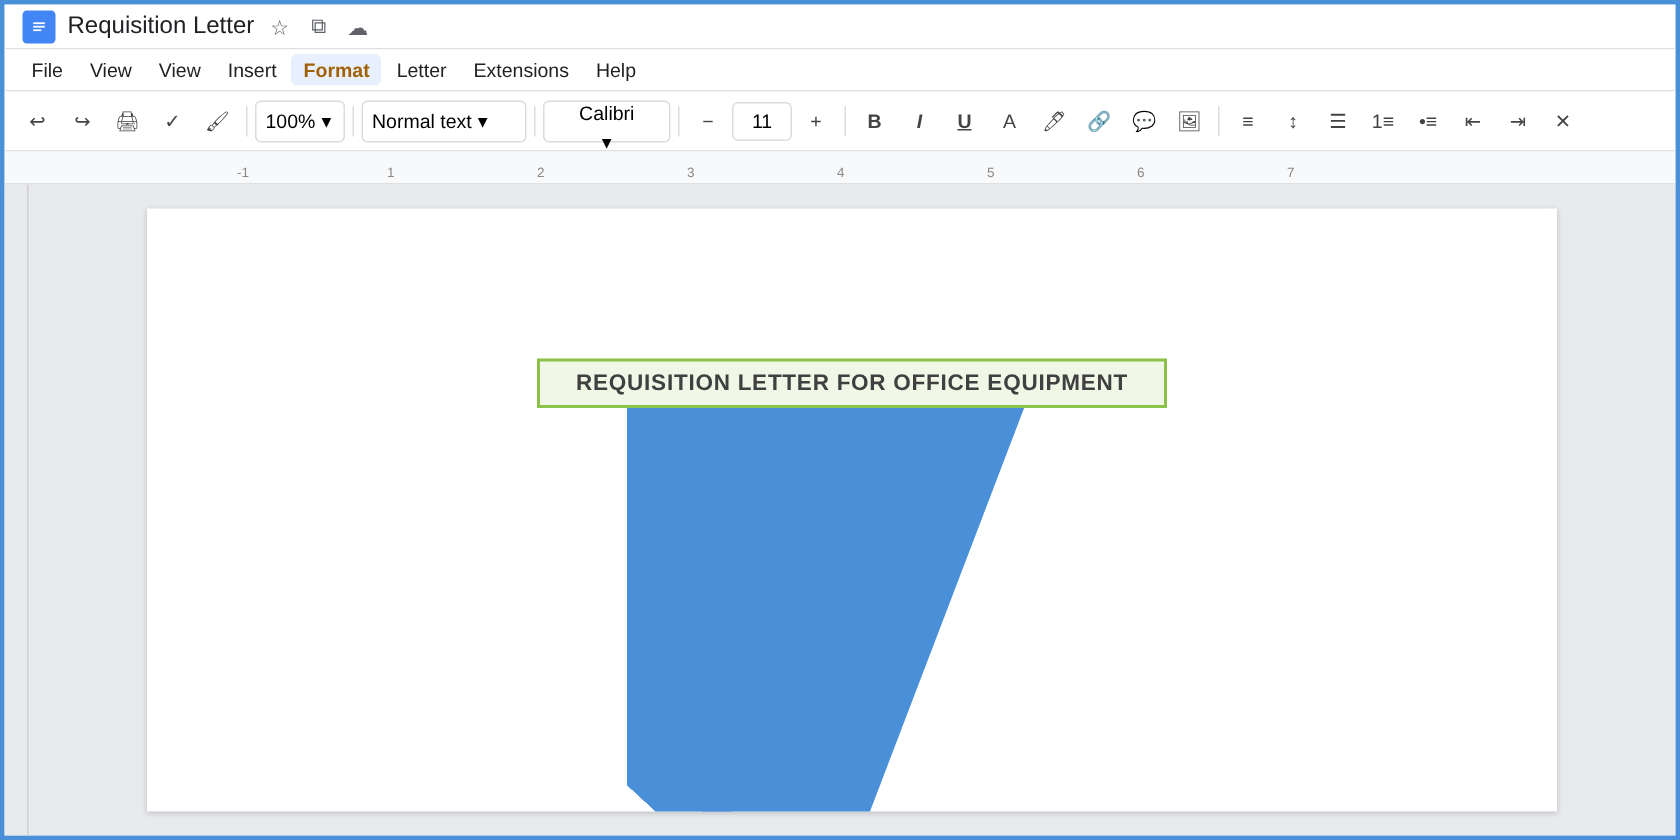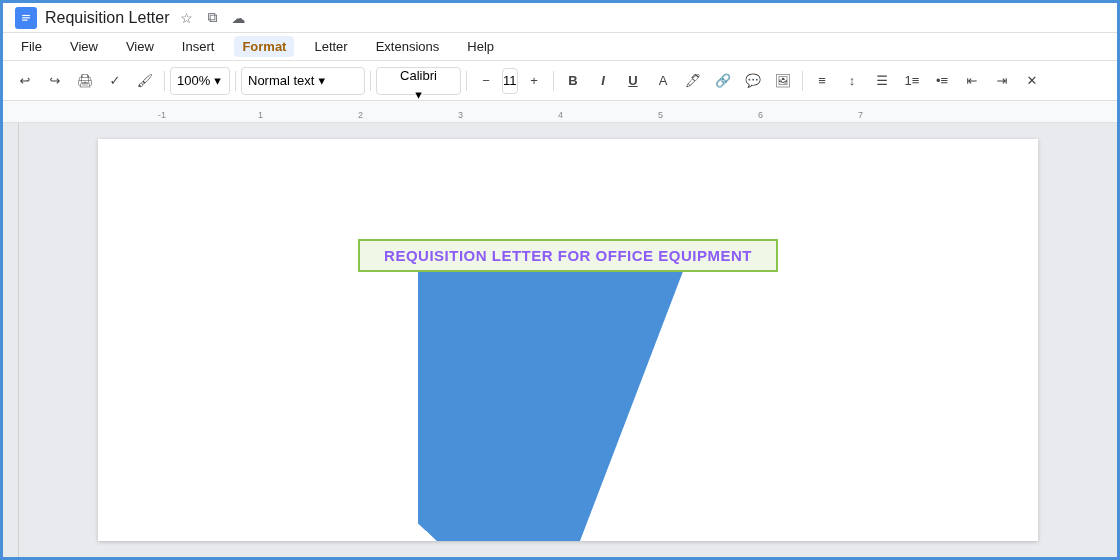--- a/index.html
+++ b/index.html
@@ -56,21 +56,21 @@
     }
 
     
     .menu-bar {
       background: #fff;
       height: 28px;
       display: flex;
       align-items: center;
       padding: 0 10px;
       border-bottom: 1px solid #e0e0e0;
-      gap: 12px;
+      gap: 2px;
     }
     .menu-item {
       font-size: 13px;
       color: #202124;
       padding: 3px 8px;
       border-radius: 4px;
       cursor: pointer;
     }
     .menu-item.active { background: #e8f0fe; color: #a16207; font-weight: bold; }
 
@@ -110,32 +110,33 @@
       border-radius: 4px;
       font-size: 13px;
       padding: 0 6px;
       background: #fff;
       cursor: pointer;
       display: flex;
       align-items: center;
       gap: 4px;
     }
     .zoom-select { width: 60px; }
-    .style-select { width: 124px; }
+    .style-select { width: 110px; }
     .font-select { width: 85px; flex-direction: column; }
     .font-size-area {
       display: flex;
       align-items: center;
       gap: 2px;
     }
     .font-size-input {
-      width: 16px;
+      width: 40px;
       height: 26px;
       border: 1px solid #dadce0;
       border-radius: 4px;
+      text-align: center;
       font-size: 13px;
     }
     .toolbar-icon-btn {
       font-size: 13px;
       font-weight: bold;
       color: #444;
     }
     .bold-btn { font-weight: bold; }
     .italic-btn { font-style: italic; }
     .underline-btn { text-decoration: underline; }
@@ -188,21 +189,21 @@
       display: flex;
       flex-direction: column;
       align-items: center;
     }
 
     
     .doc-heading {
       font-size: 15px;
       font-weight: bold;
       letter-spacing: 0.5px;
-      color: #8b5cf6;
+      color: #404040;
       text-align: center;
       border: 2px solid #8bc34a;
       background: #f0f7e6;
       padding: 6px 24px;
       text-transform: uppercase;
       margin-top: 60px;
       position: relative;
       z-index: 2;
     }
 

